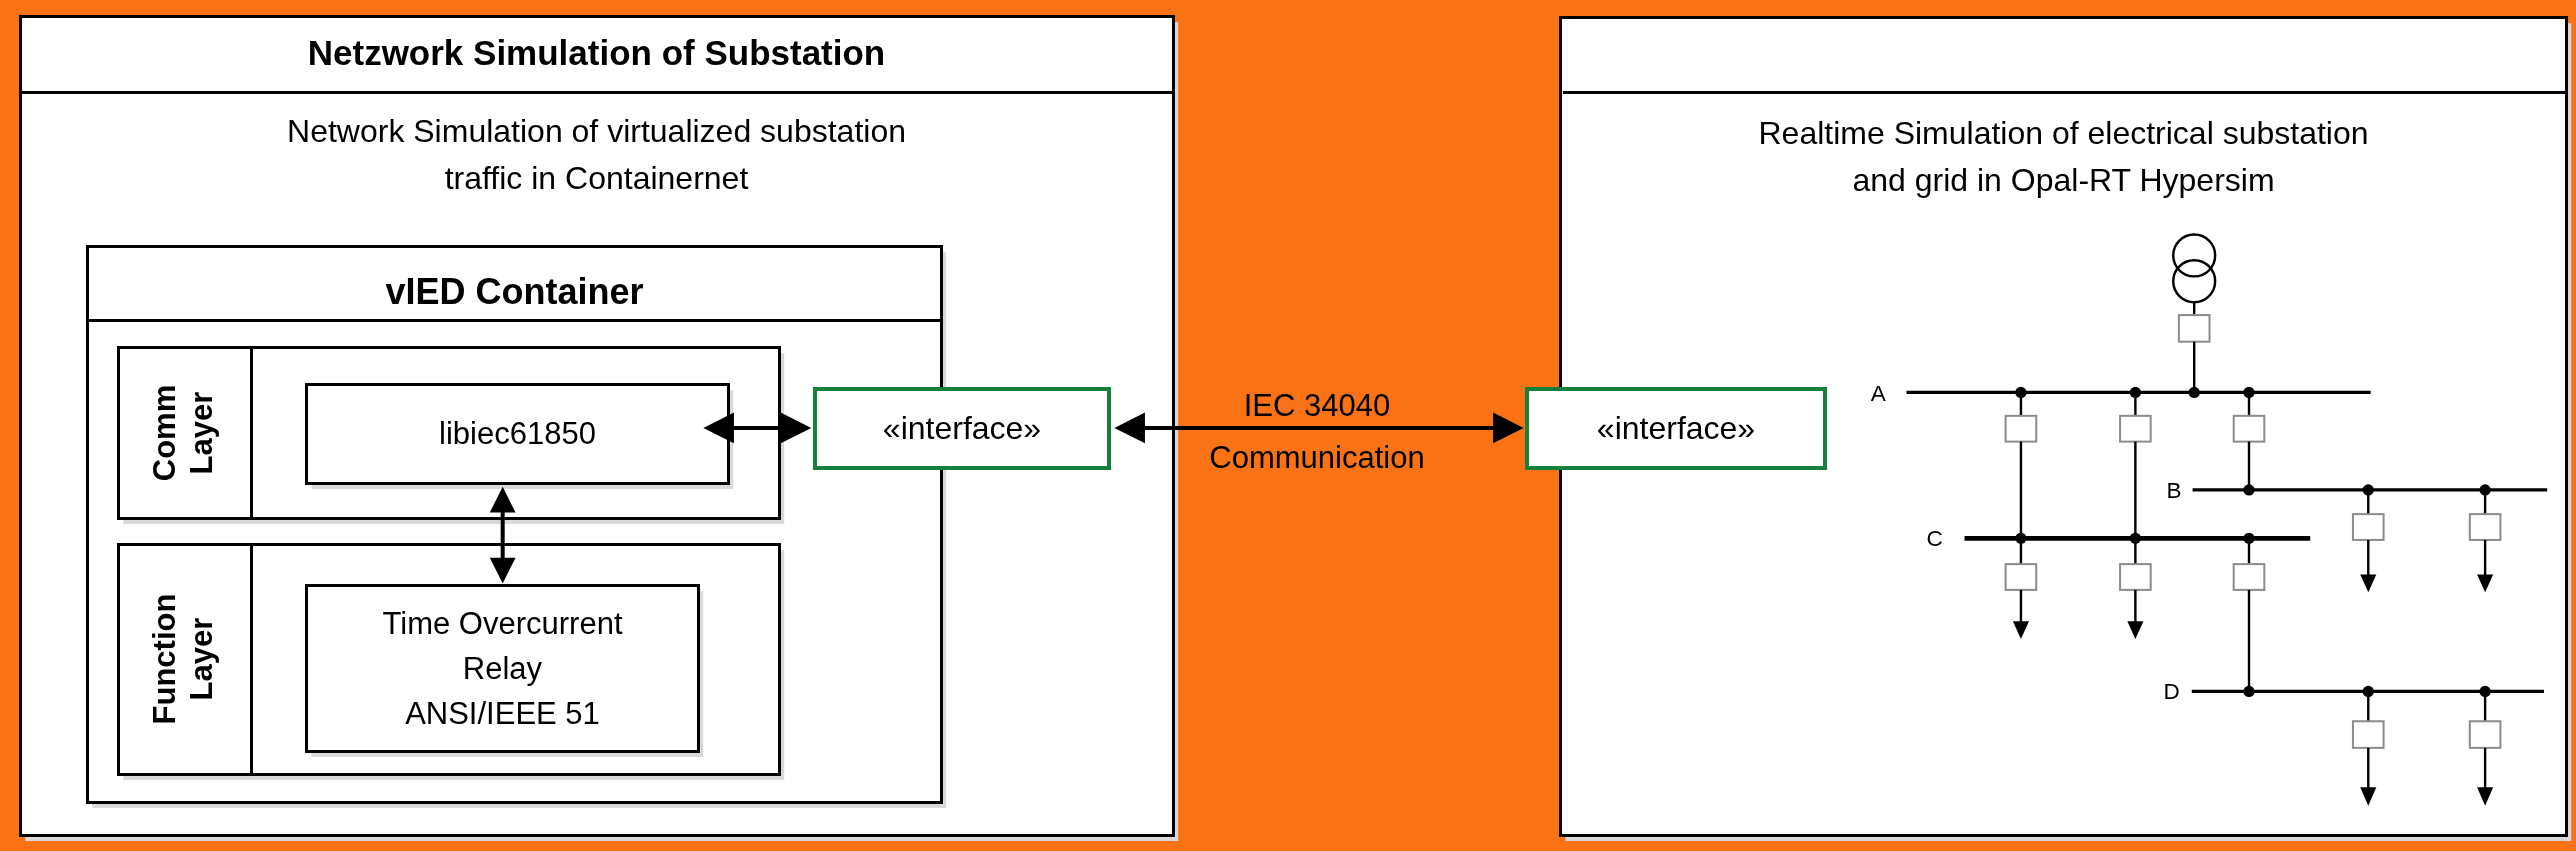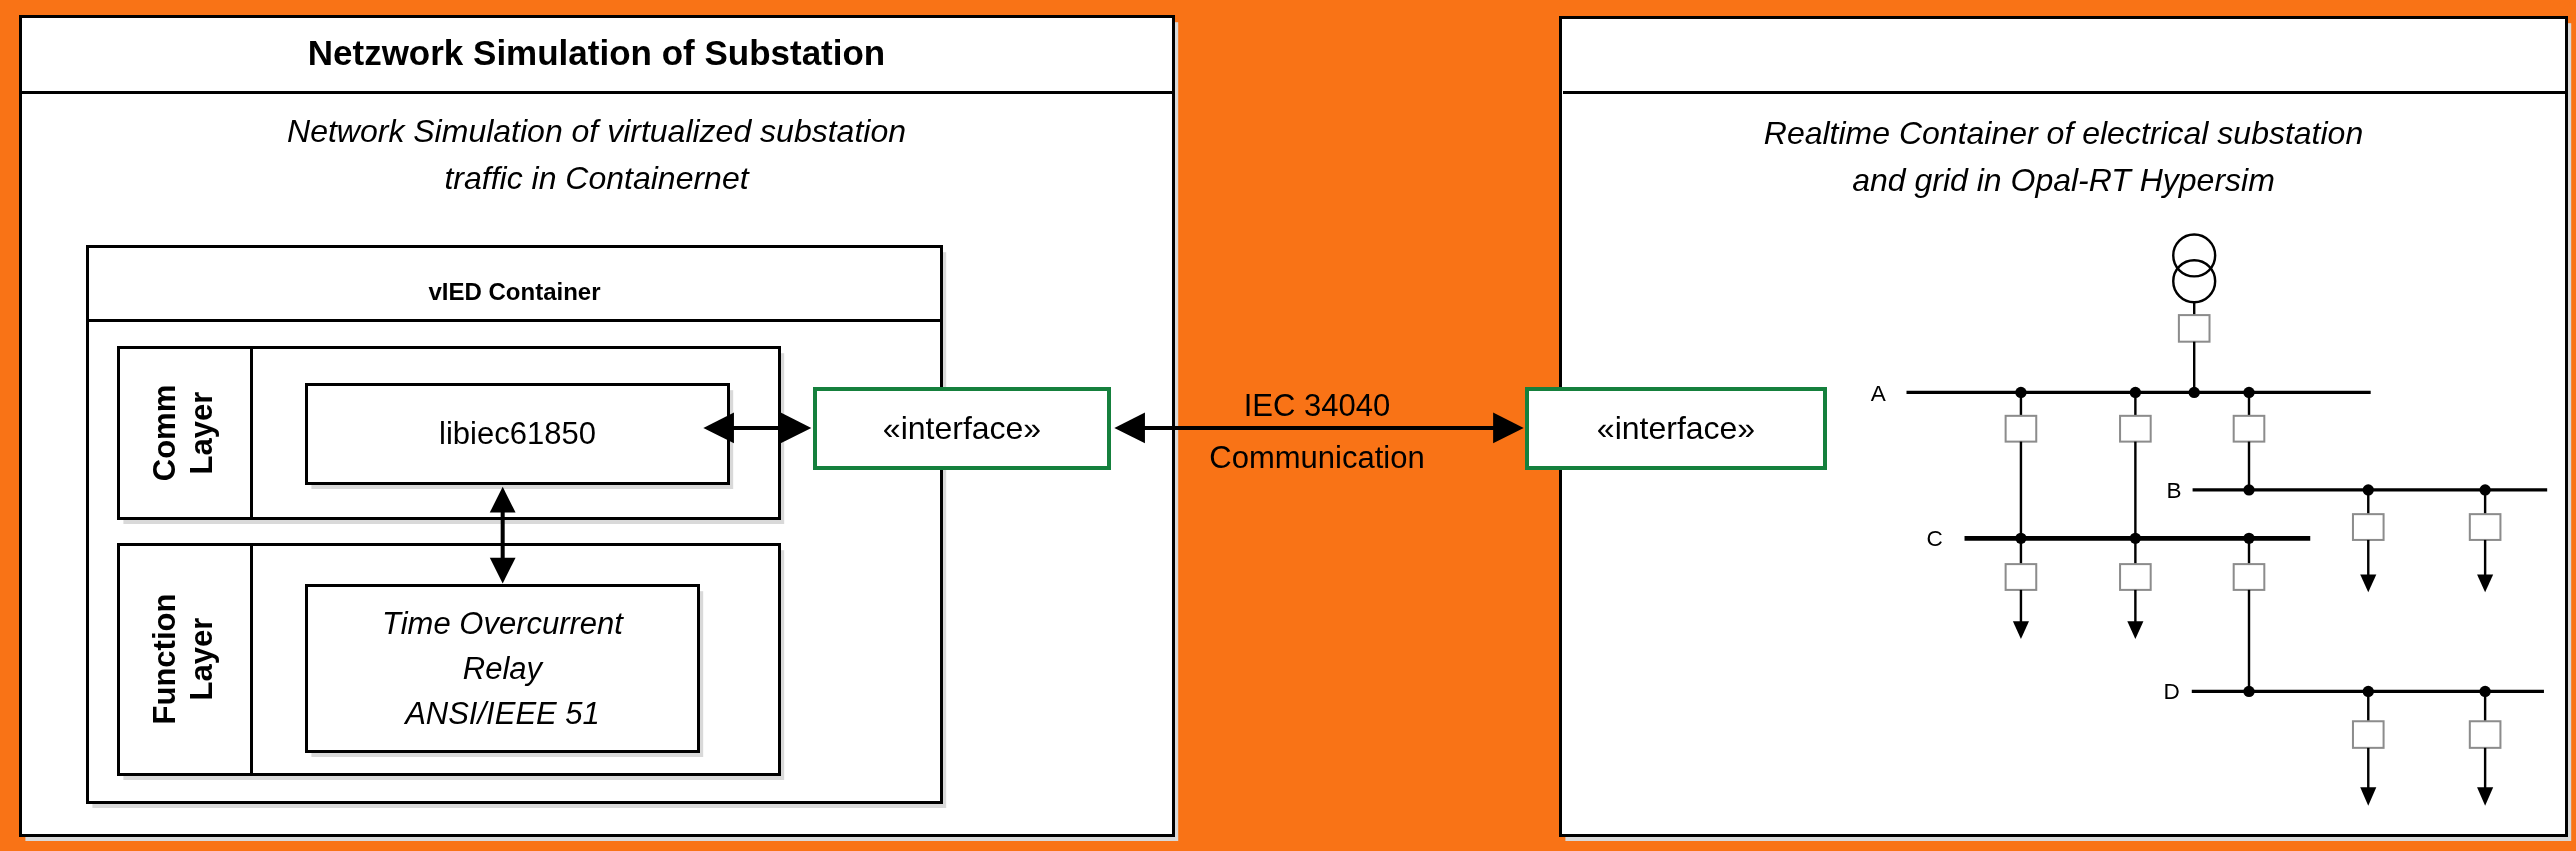--- a/index.html
+++ b/index.html
@@ -10,21 +10,21 @@
   .abs{position:absolute; box-sizing:border-box;}
   .box{
     position:absolute; box-sizing:border-box; background:#ffffff;
     border:3.2px solid #000; box-shadow:4.8px 5.6px 0 -1.6px #d9d9d9;
   }
   .center{display:flex; align-items:center; justify-content:center; text-align:center;}
   .sep{position:absolute; background:#000;}
   .title{font-weight:bold; font-size:35px;}
   .subtitle{font-size:32px; line-height:47px; text-align:center;}
   .boxlabel{font-size:31px;}
-  .prelines{white-space:pre-line;font-style:italic;}
+  .prelines{white-space:pre-line;}
   .vlabel{
     position:absolute; font-weight:bold; font-size:31px; line-height:37px;
     text-align:center; white-space:pre-line; transform:rotate(-90deg);
     display:flex; align-items:center; justify-content:center;
   }
   .iface{
     position:absolute; box-sizing:border-box; background:#ffffff;
     border:4px solid #15803d; font-size:32px;
   }
   .linklabel{position:absolute; font-size:31px; text-align:center;}
@@ -36,40 +36,40 @@
 
 <div id="stage">
 
   <div class="box" style="left:18.5px; top:14.5px; width:1156px; height:822px;"></div>
   <div class="abs center title" style="left:18.5px; top:14.5px; width:1156px; height:77px;">Netzwork Simulation of Substation</div>
   <div class="sep" style="left:22px; top:91px; width:1150px; height:3.2px;"></div>
   <div class="abs subtitle prelines" style="left:18.5px; top:108px; width:1156px;">Network Simulation of virtualized substation
 traffic in Containernet</div>
 
   <div class="box" style="left:86px; top:245px; width:857px; height:559px;"></div>
-  <div class="abs center" style="left:86px; top:245px; width:857px; height:94px; font-weight:bold; font-size:24px;">vIED Container</div>
+  <div class="abs center" style="left:86px; top:245px; width:857px; height:94px; font-weight:bold; font-size:36px;">vIED Container</div>
   <div class="sep" style="left:89px; top:319px; width:851px; height:3.2px;"></div>
 
   <div class="box" style="left:117px; top:346px; width:664px; height:174px;"></div>
   <div class="sep" style="left:250px; top:346px; width:3.2px; height:174px;"></div>
   <div class="vlabel" style="left:78px; top:396px; width:210px; height:74px;">Comm
 Layer</div>
   <div class="box center boxlabel" style="left:305px; top:383px; width:425px; height:102px;">libiec61850</div>
 
   <div class="box" style="left:117px; top:543px; width:664px; height:233px;"></div>
   <div class="sep" style="left:250px; top:543px; width:3.2px; height:233px;"></div>
   <div class="vlabel" style="left:70px; top:622px; width:226px; height:74px;">Function
 Layer</div>
   <div class="box center boxlabel prelines" style="left:305px; top:584px; width:395px; height:169px; line-height:45px;">Time Overcurrent
 Relay
 ANSI/IEEE 51</div>
 
   <div class="box" style="left:1559px; top:16px; width:1009px; height:821px;"></div>
   <div class="sep" style="left:1563px; top:91px; width:1003px; height:3.2px;"></div>
-  <div class="abs subtitle prelines" style="left:1559px; top:110px; width:1009px;">Realtime Container of electrical substation
+  <div class="abs subtitle prelines" style="left:1559px; top:110px; width:1009px;">Realtime Simulation of electrical substation
 and grid in Opal-RT Hypersim</div>
 
   <div class="iface center" style="left:813px; top:387px; width:298px; height:83px;">«interface»</div>
   <div class="iface center" style="left:1525px; top:387px; width:302px; height:83px;">«interface»</div>
 
   <div class="linklabel" style="left:1188px; top:388px; width:258px;">IEC 34040</div>
   <div class="linklabel" style="left:1188px; top:440px; width:258px;">Communication</div>
 
   <svg id="overlay" width="2576" height="851" viewBox="0 0 3195 1056">
 

